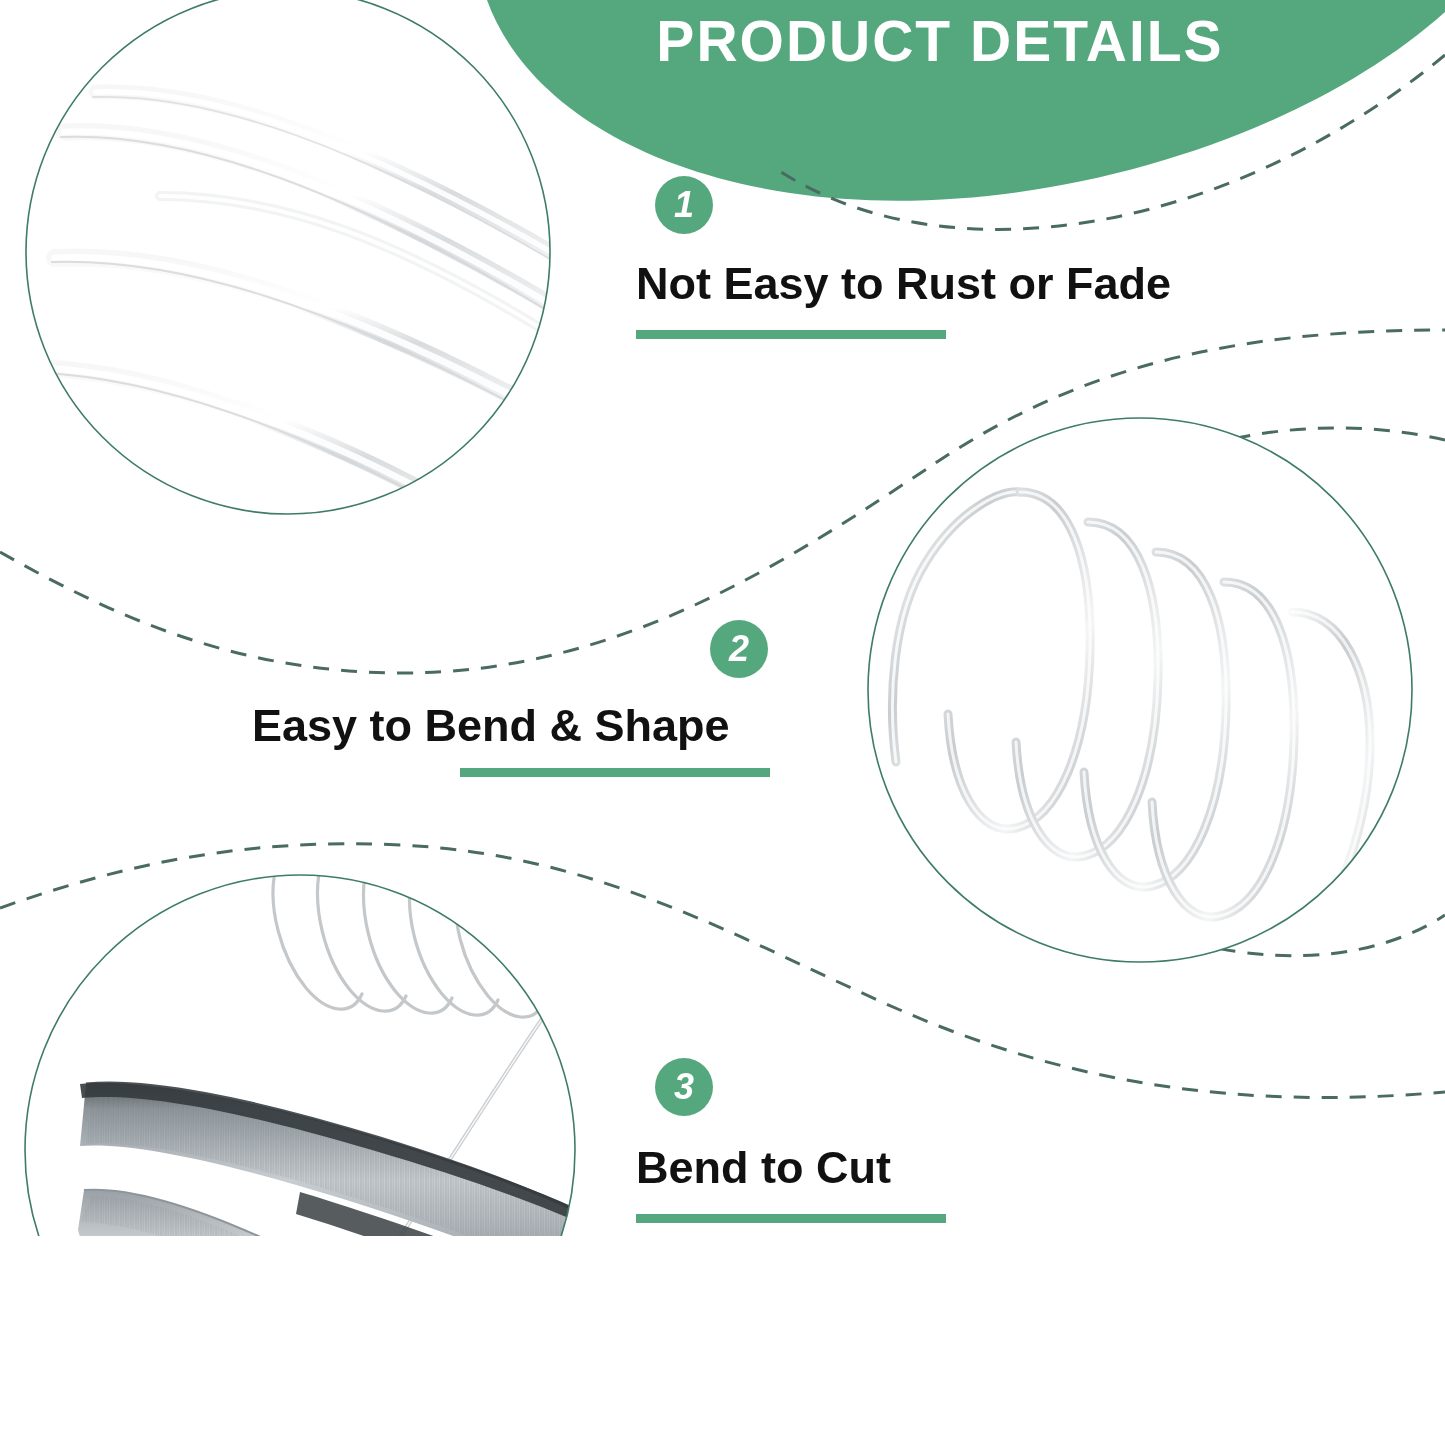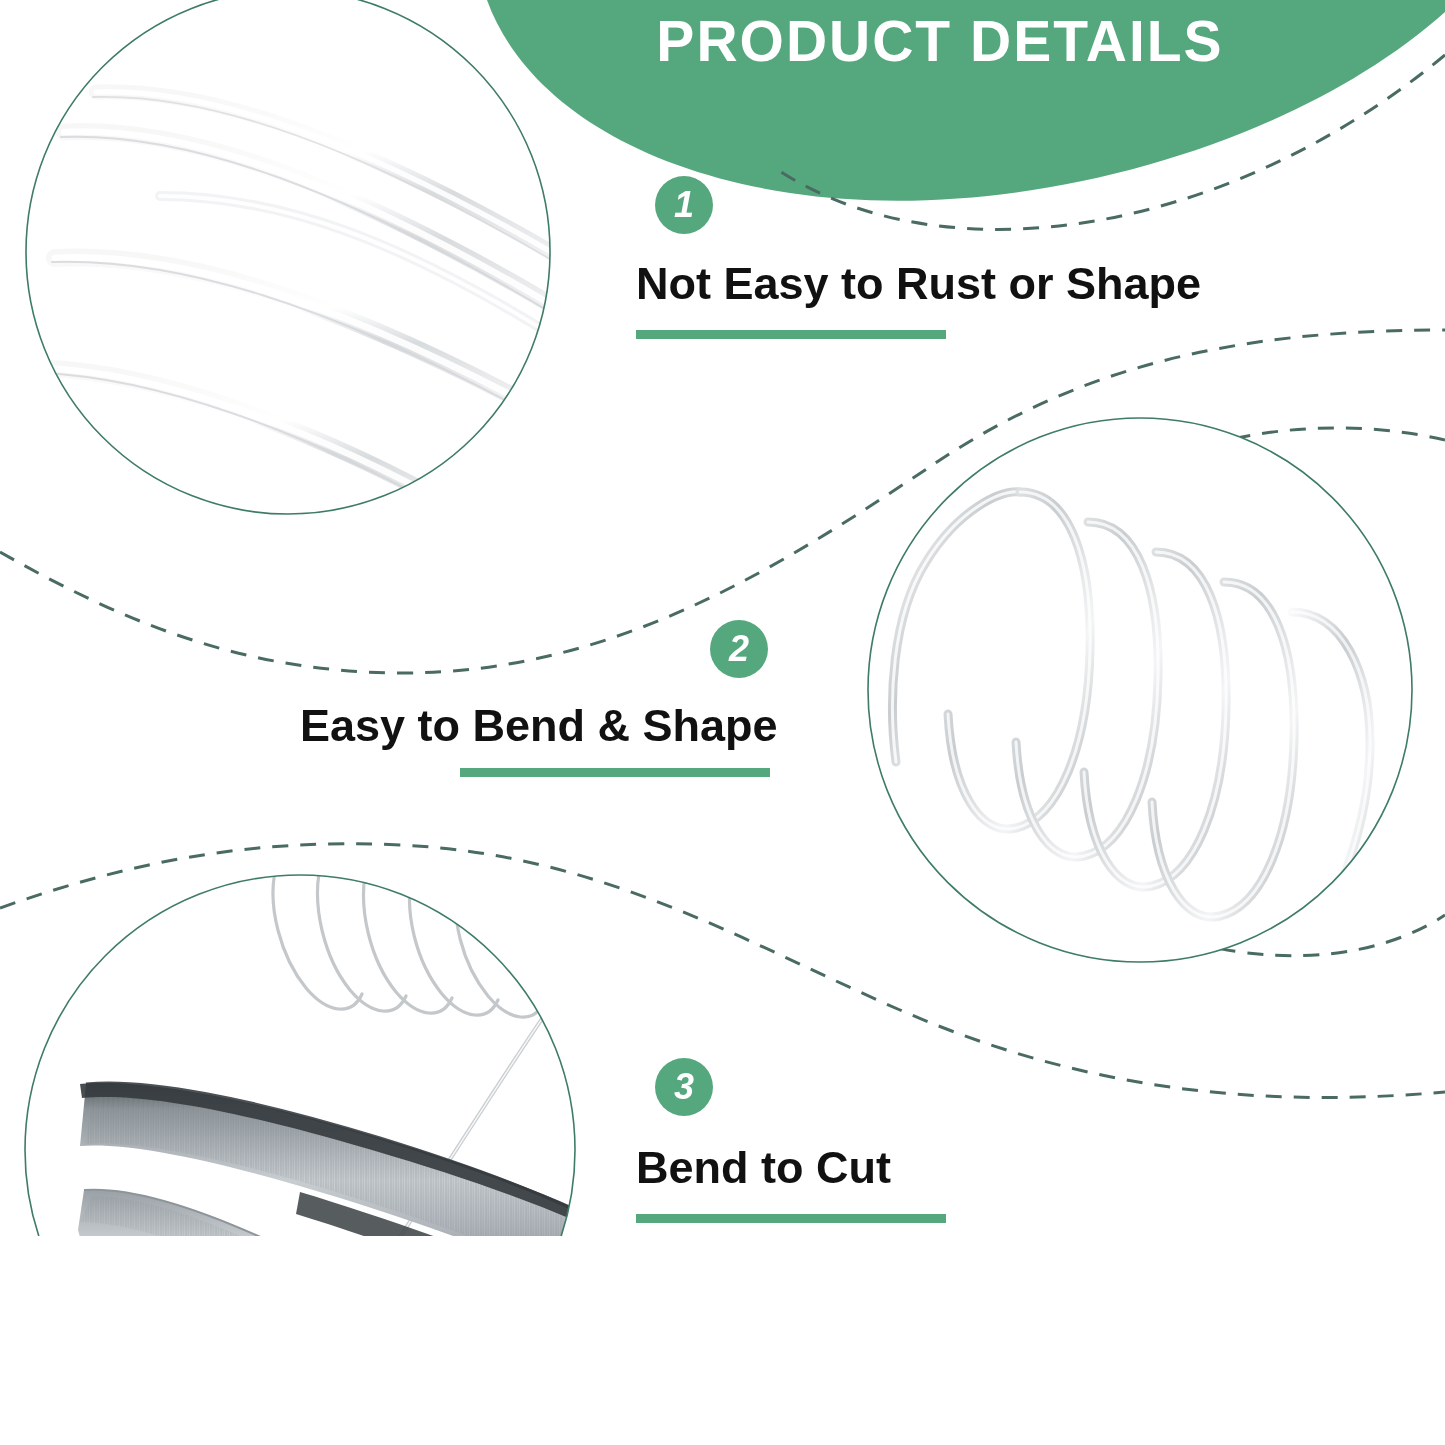--- a/index.html
+++ b/index.html
@@ -66,21 +66,21 @@
     position: absolute;
     height: 9px;
     background: #55A87D;
   }
   
   #feature-1 .badge { left: 655px; top: 176px; }
   #feature-1 .feature-title { left: 636px; top: 258px; }
   #feature-1 .rule { left: 636px; top: 330px; width: 310px; }
   
   #feature-2 .badge { left: 710px; top: 620px; }
-  #feature-2 .feature-title { left: 252px; top: 700px; margin-left: 48px; }
+  #feature-2 .feature-title { left: 252px; top: 700px; }
   #feature-2 .rule { left: 460px; top: 768px; width: 310px; }
   
   #feature-3 .badge { left: 655px; top: 1058px; }
   #feature-3 .feature-title { left: 636px; top: 1142px; }
   #feature-3 .rule { left: 636px; top: 1214px; width: 310px; }
 </style>
 </head>
 <body>
 
 <div id="canvas">
@@ -232,21 +232,21 @@
         </g>
       </g>
       <circle cx="300" cy="1150" r="275" fill="none" stroke="#3E7C66" stroke-width="1.6"></circle>
     </g>
   </svg>
 
   <div class="banner-title">PRODUCT DETAILS</div>
 
   <div class="feature" id="feature-1">
     <div class="badge">1</div>
-    <div class="feature-title">Not Easy to Rust or Shape</div>
+    <div class="feature-title">Not Easy to Rust or Fade</div>
     <div class="rule"></div>
   </div>
 
   <div class="feature" id="feature-2">
     <div class="badge">2</div>
     <div class="feature-title">Easy to Bend &amp; Shape</div>
     <div class="rule"></div>
   </div>
 
   <div class="feature" id="feature-3">

